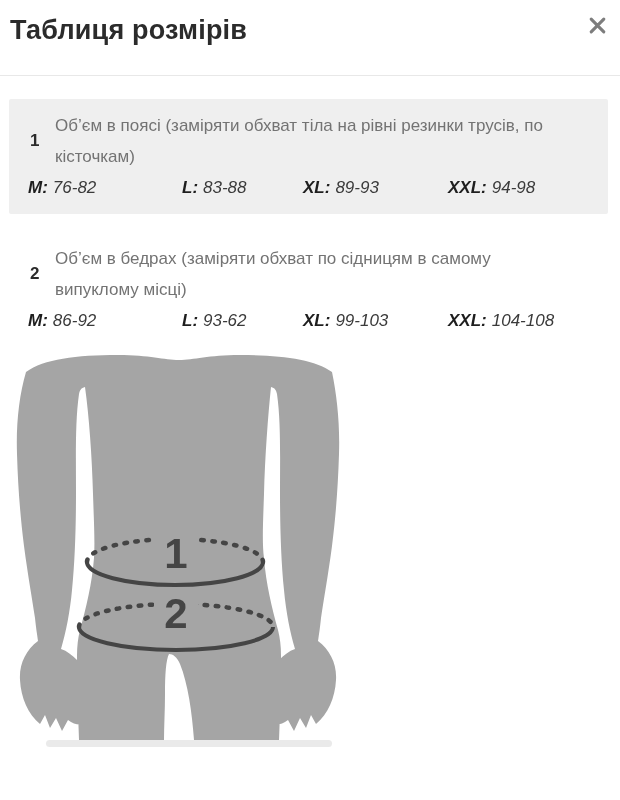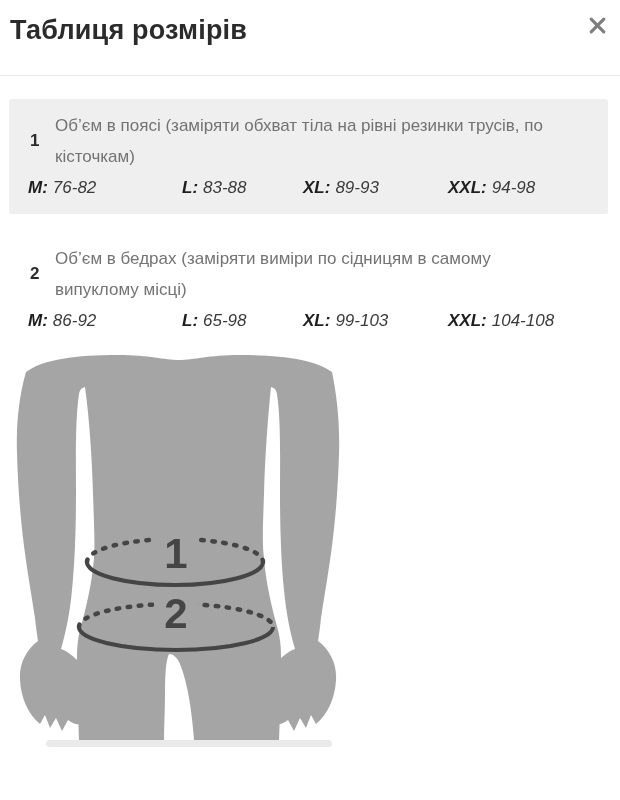--- a/index.html
+++ b/index.html
@@ -80,27 +80,27 @@
       <div class="size-cell"><b class="size-label">L:</b><span class="size-value">83-88</span></div>
       <div class="size-cell"><b class="size-label">XL:</b><span class="size-value">89-93</span></div>
       <div class="size-cell"><b class="size-label">XXL:</b><span class="size-value">94-98</span></div>
     </div>
   </section>
 
   <section class="size-section plain">
     <div class="desc-row">
       <div class="row-num">2</div>
       <div class="desc-text">
-        <div>Об’єм в бедрах (заміряти виміри по сідницям в самому</div>
+        <div>Об’єм в бедрах (заміряти обхват по сідницям в самому</div>
         <div>випуклому місці)</div>
       </div>
     </div>
     <div class="sizes-row">
       <div class="size-cell"><b class="size-label">M:</b><span class="size-value">86-92</span></div>
-      <div class="size-cell"><b class="size-label">L:</b><span class="size-value">65-98</span></div>
+      <div class="size-cell"><b class="size-label">L:</b><span class="size-value">93-62</span></div>
       <div class="size-cell"><b class="size-label">XL:</b><span class="size-value">99-103</span></div>
       <div class="size-cell"><b class="size-label">XXL:</b><span class="size-value">104-108</span></div>
     </div>
   </section>
 
 
   <div class="figure">
     <svg width="326" height="396" viewBox="-2 0 326 396">
 
       <rect x="28" y="386" width="286" height="7" rx="3.5" fill="#d9d9d9" opacity="0.55"></rect>

